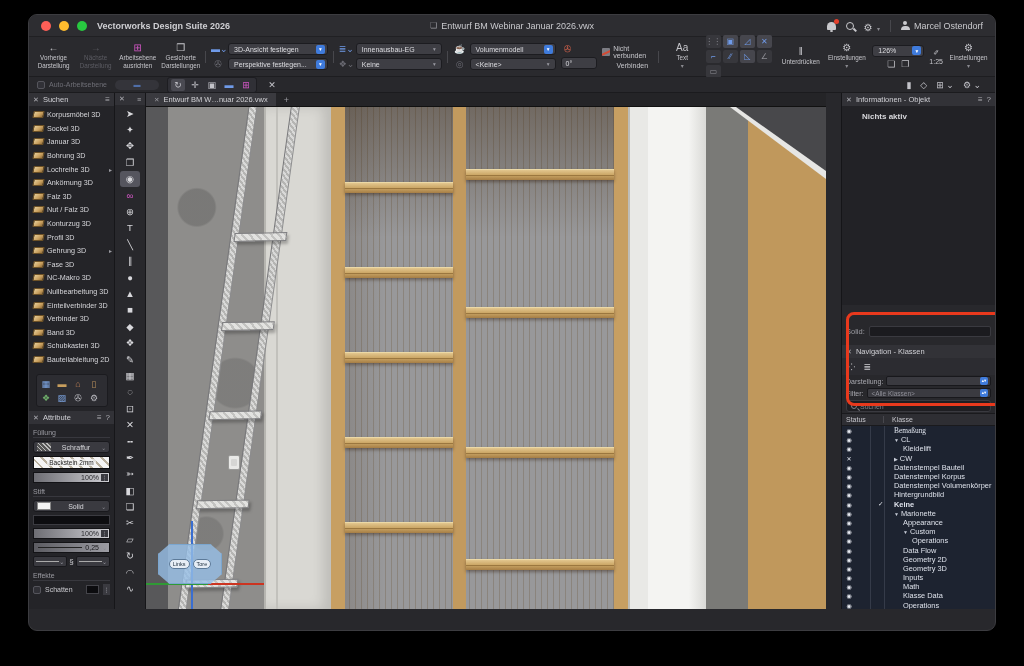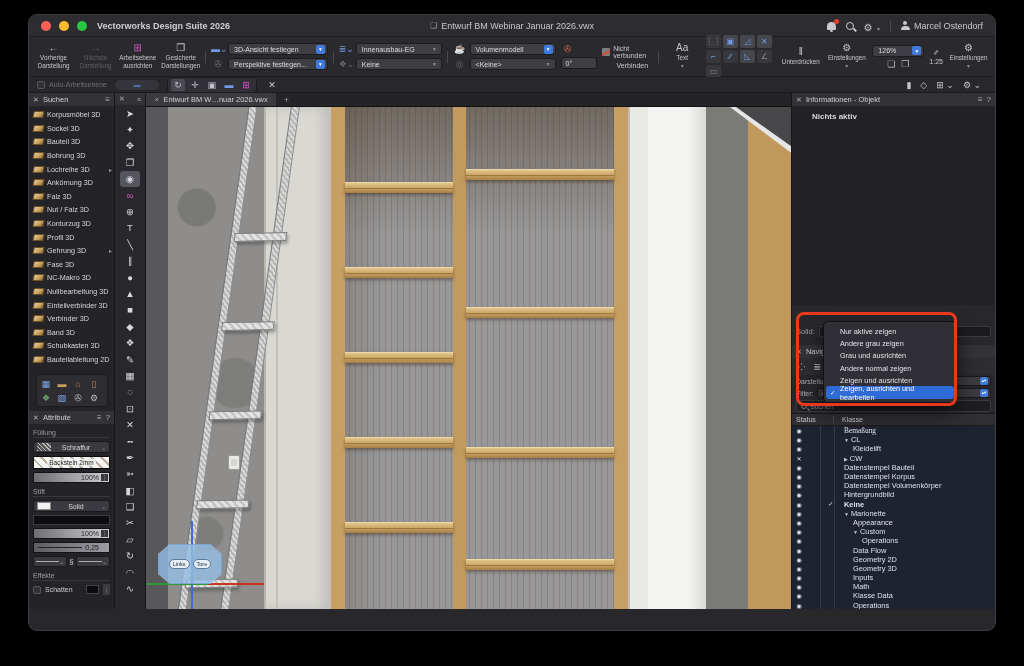--- a/index.html
+++ b/index.html
@@ -199,21 +199,21 @@
                 background:rgba(150,190,230,.8); border:1px solid #7ba6cf;
                 clip-path:polygon(18% 0,82% 0,100% 25%,100% 75%,82% 100%,18% 100%,0 75%,0 25%);
                 display:flex; align-items:center; justify-content:center; gap:3px;}
   .pill { background:#e7eef6; border:1px solid #5c7globa; border:1px solid #5c7a99; border-radius:6px;
           font-size:5.5px; color:#1d2d3d; padding:1px 3px; }
   .axis-v { position:absolute; left:45px; top:414px; width:2px; height:88px; background:#3a6ed0; }
   .axis-g { position:absolute; left:0px; top:476px; width:62px; height:2px; background:#2f9a35; }
   .axis-r { position:absolute; left:62px; top:476px; width:56px; height:2px; background:#cc3420; }
 
   
-  .rightcol { position:absolute; right:0; top:78px; width:204px; bottom:21px; background:#28282c;
+  .rightcol { position:absolute; right:0; top:78px; width:154px; bottom:21px; background:#28282c;
               border-left:1px solid #151518; }
   .info-pal { position:absolute; left:0; top:0; right:0; height:212px; display:flex; flex-direction:column; }
   .tabs { height:17px; background:#29292d; display:flex; align-items:flex-end; gap:1px; padding:2px 3px 0; border-bottom:1px solid #1a1a1d;}
   .itab { display:flex; align-items:center; gap:3px; font-size:7.5px; color:#bdbdc3; padding:2px 6px; border-radius:3px 3px 0 0;}
   .itab.act { background:#3f3f46; color:#e4e4e8; }
   .itab .tic { font-size:7px; color:#c9c9ce; }
   .info-body { flex:1; background:#222226; font-size:8px; color:#d8d8dc; font-weight:bold; padding:6px 20px; }
 
   .name-row { position:absolute; left:4px; top:232px; right:4px; height:13px; display:flex; align-items:center; gap:4px;
               font-size:7.5px; color:#9a9aa1; }
@@ -456,21 +456,21 @@
           <div class="t-item">
             <span class="t-ico"></span>
             <span class="t-lab">Korpusmöbel 3D</span>
           </div>
           <div class="t-item">
             <span class="t-ico"></span>
             <span class="t-lab">Sockel 3D</span>
           </div>
           <div class="t-item">
             <span class="t-ico"></span>
-            <span class="t-lab">Bauteil 3D</span>
+            <span class="t-lab">Januar 3D</span>
           </div>
           <div class="t-item">
             <span class="t-ico"></span>
             <span class="t-lab">Bohrung 3D</span>
           </div>
           <div class="t-item">
             <span class="t-ico"></span>
             <span class="t-lab">Lochreihe 3D</span>
             <span class="t-arr">▸</span>
           </div>
@@ -824,26 +824,18 @@
               <span class="k-status">◉</span>
               <span class="k-lab" style="padding-left: 47px;">Klasse Data</span>
             </div>
             <div class="k-row">
               <span class="k-status">◉</span>
               <span class="k-lab" style="padding-left: 47px;">Operations</span>
             </div>
           </div>
     </div>
 
-    <div class="ctx-menu" id="ctx-menu">
-          <div class="m-item">Nur aktive zeigen</div>
-          <div class="m-item">Andere grau zeigen</div>
-          <div class="m-item">Grau und ausrichten</div>
-          <div class="m-item">Andere normal zeigen</div>
-          <div class="m-item">Zeigen und ausrichten</div>
-          <div class="m-item sel"><span class="ck">✓</span>Zeigen, ausrichten und bearbeiten</div>
-        </div>
     <div class="red-box"></div>
   </div>
 
 
 </div>
 </div>
 
 </body></html>

